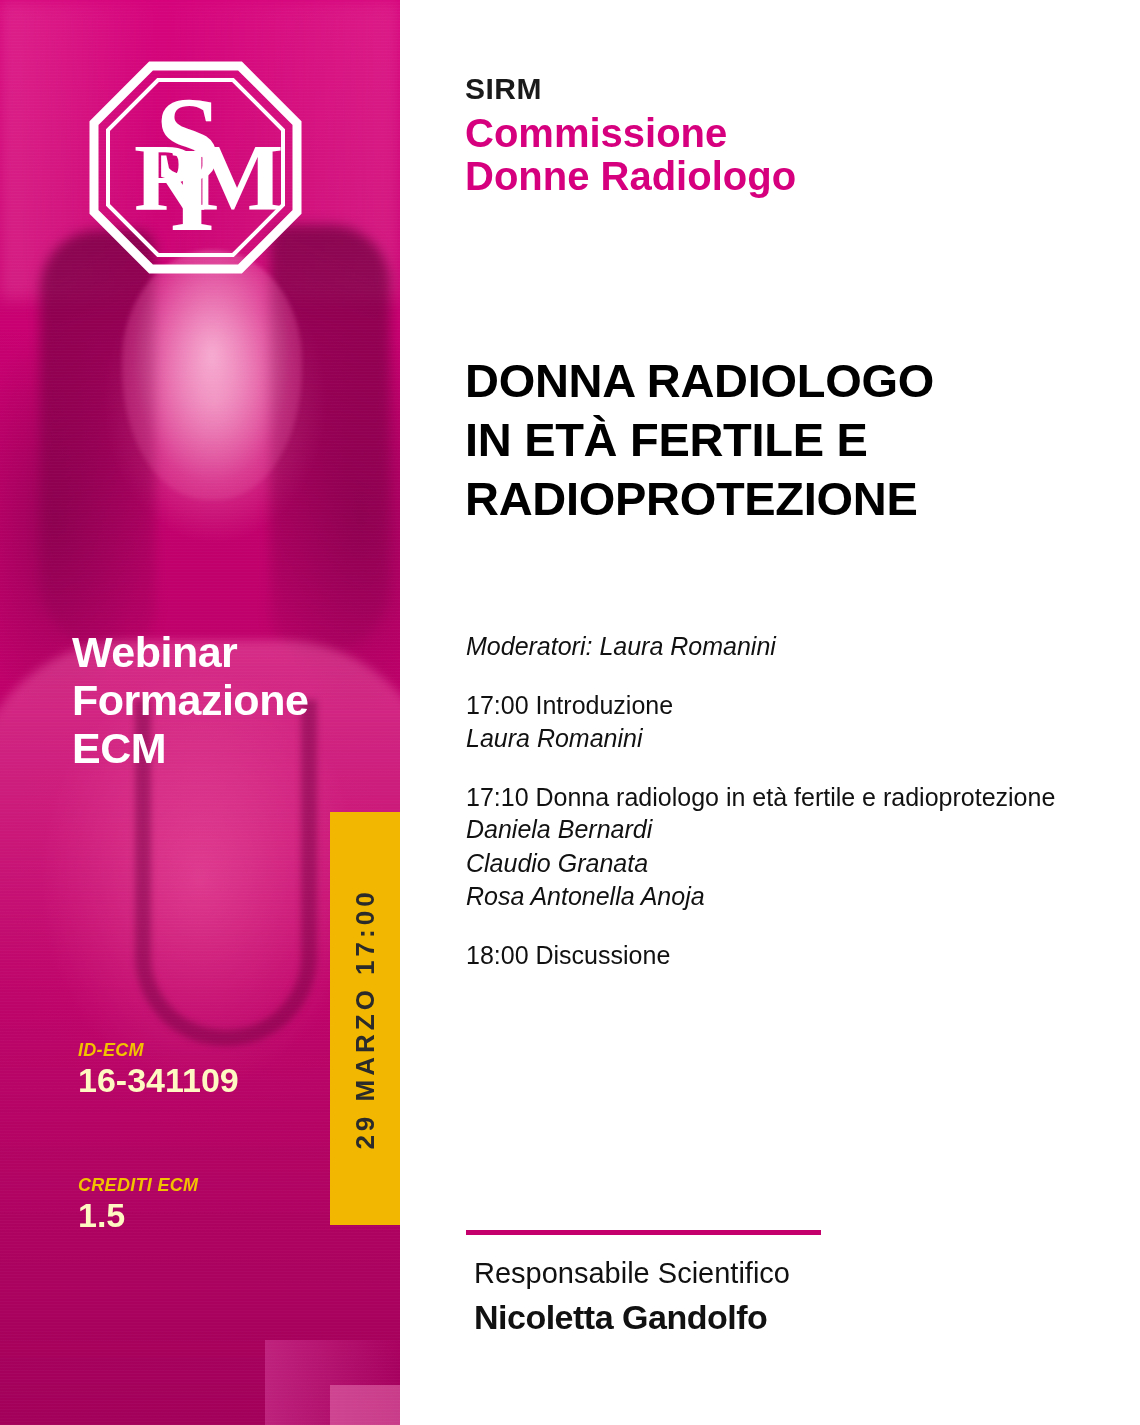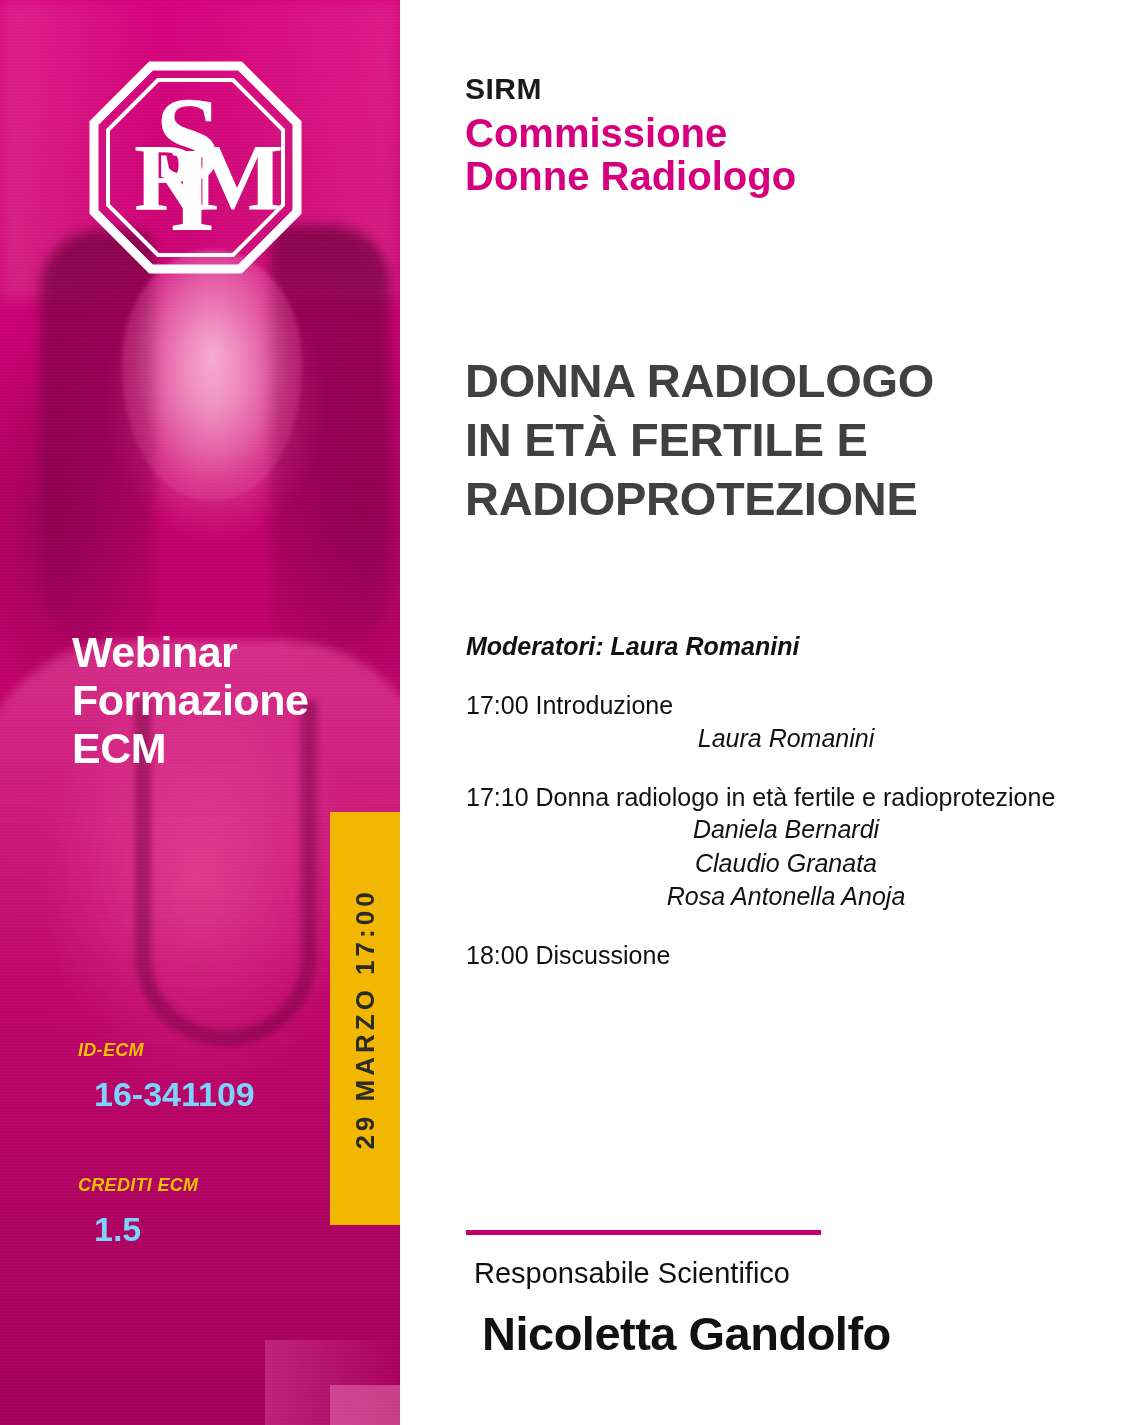--- a/index.html
+++ b/index.html
@@ -130,25 +130,25 @@
   }
   .ecm-label {
     color: #f2c200;
     font-weight: bold;
     font-size: 18px;
     letter-spacing: 0.3px;
     margin: 0 0 2px 0;
     font-style: italic;
   }
   .ecm-value {
-    color: #7dd3fc;
+    color: #fef9c3;
     font-weight: bold;
     font-size: 34px;
     line-height: 1;
-    margin: 16px;
+    margin: 0;
   }
   .credits-block {
     position: absolute;
     left: 78px;
     top: 1175px;
     width: 250px;
   }
 
   
   .date-bar {
@@ -202,50 +202,48 @@
   }
 
   .event-title {
     position: absolute;
     left: 65px;
     top: 352px;
     width: 650px;
     font-weight: bold;
     font-size: 47px;
     line-height: 1.25;
-    color: #404040;
+    color: #000000;
     letter-spacing: -0.3px;
   }
 
   .program {
     position: absolute;
     left: 66px;
     top: 632px;
     width: 640px;
     color: #111111;
   }
   .moderators {
     font-style: italic;
     font-size: 25px;
     margin: 0 0 28px 0;
-    font-weight: bold;
   }
   .session { margin: 0 0 26px 0; }
   .session-head {
     font-weight: normal;
     font-size: 25px;
     line-height: 1.3;
     margin: 0;
   }
   .session-speaker {
     font-style: italic;
     font-size: 25px;
     line-height: 1.33;
     margin: 0;
-    text-align: center;
   }
 
   .footer {
     position: absolute;
     left: 66px;
     top: 1230px;
     width: 640px;
   }
   .footer-rule {
     width: 355px;
@@ -253,23 +251,23 @@
     background: #c3006b;
     margin: 0 0 22px 0;
   }
   .footer-role {
     font-size: 29px;
     color: #111111;
     margin: 0 0 4px 8px;
   }
   .footer-name {
     font-weight: bold;
-    font-size: 47px;
+    font-size: 34px;
     color: #111111;
-    margin: 16px;
+    margin: 8px;
     letter-spacing: -0.5px;
   }
 </style>
 </head>
 <body>
 
 <div class="left-panel">
   <div class="photo">
     <div class="photo-blur-top"></div>
     <div class="photo-hair-left"></div>

